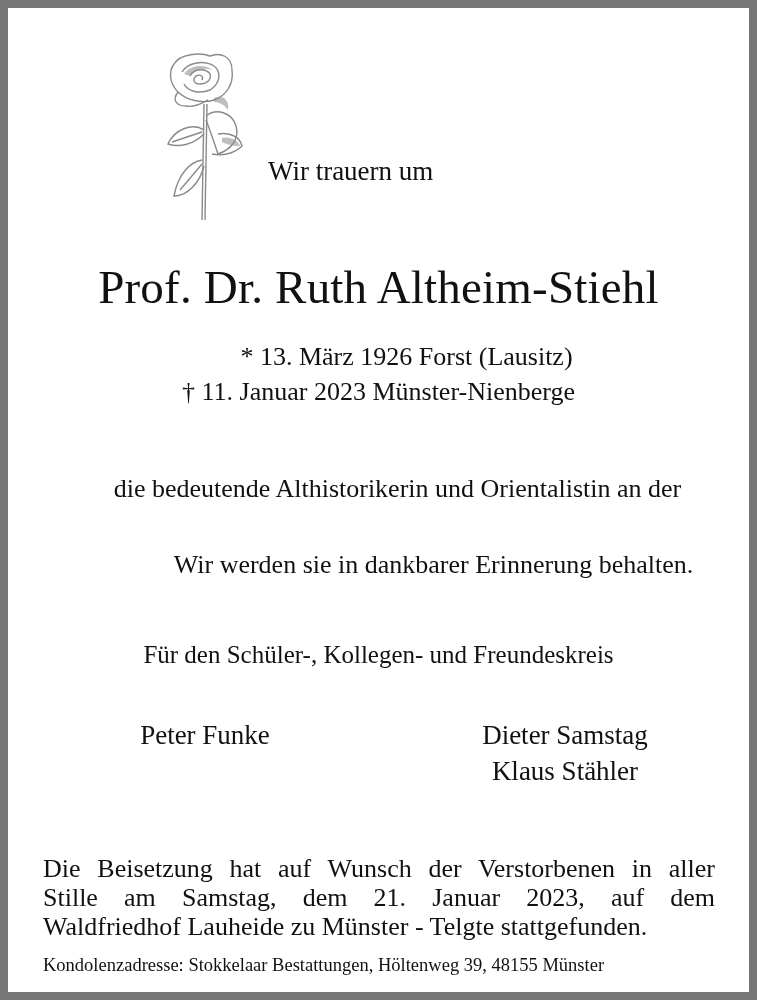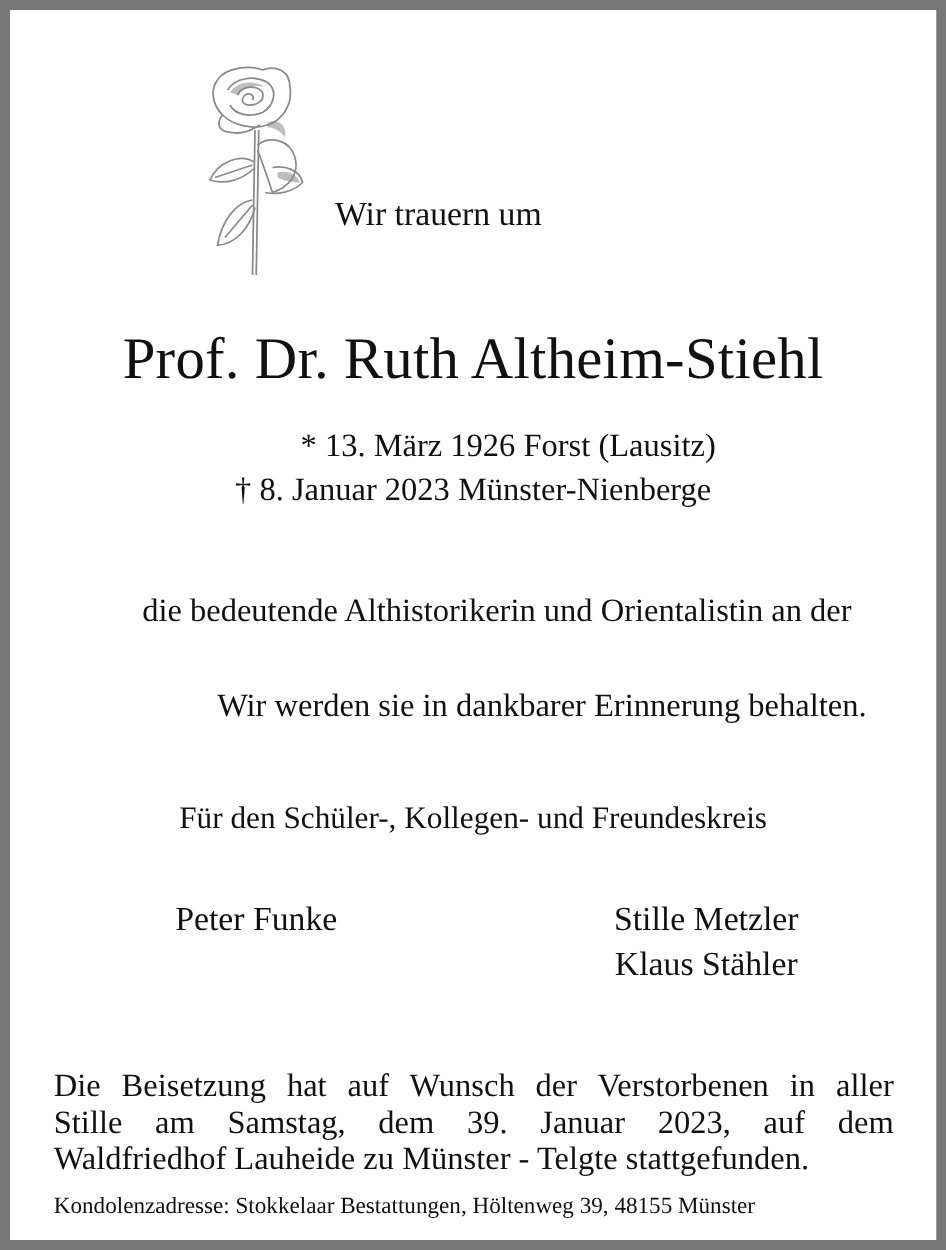--- a/index.html
+++ b/index.html
@@ -73,31 +73,31 @@
       <path d="M54 48 C62 44 70 50 68 60 C64 54 58 52 54 52 Z"></path>
       <path d="M62 88 C70 86 78 90 80 96 C72 96 66 94 62 92 Z"></path>
     </g>
   </svg>
 
   <div class="abs intro">Wir trauern um</div>
 
   <div class="abs center name">Prof. Dr. Ruth Altheim-Stiehl</div>
 
   <div class="abs center date born">* 13. März 1926 Forst (Lausitz)</div>
-  <div class="abs center date died">† 8. Januar 2023 Münster-Nienberge</div>
+  <div class="abs center date died">† 11. Januar 2023 Münster-Nienberge</div>
 
   <div class="abs center bio bio1">die bedeutende Althistorikerin und Orientalistin an der</div>
   <div class="abs center bio bio3">Wir werden sie in dankbarer Erinnerung behalten.</div>
 
   <div class="abs center for">Für den Schüler-, Kollegen- und Freundeskreis</div>
 
   <div class="abs signer col-left s1">Peter Funke</div>
-  <div class="abs signer col-right s1">Stille Metzler</div>
+  <div class="abs signer col-right s1">Dieter Samstag</div>
   <div class="abs signer col-right s2">Klaus Stähler</div>
 
   <div class="burial">
     <div>Die Beisetzung hat auf Wunsch der Verstorbenen in aller</div>
-    <div>Stille am Samstag, dem 39. Januar 2023, auf dem</div>
+    <div>Stille am Samstag, dem 21. Januar 2023, auf dem</div>
     <div class="last">Waldfriedhof Lauheide zu Münster - Telgte stattgefunden.</div>
   </div>
 
   <div class="abs condolence">Kondolenzadresse: Stokkelaar Bestattungen, Höltenweg 39, 48155 Münster</div>
 </div>
 
 </body></html>

